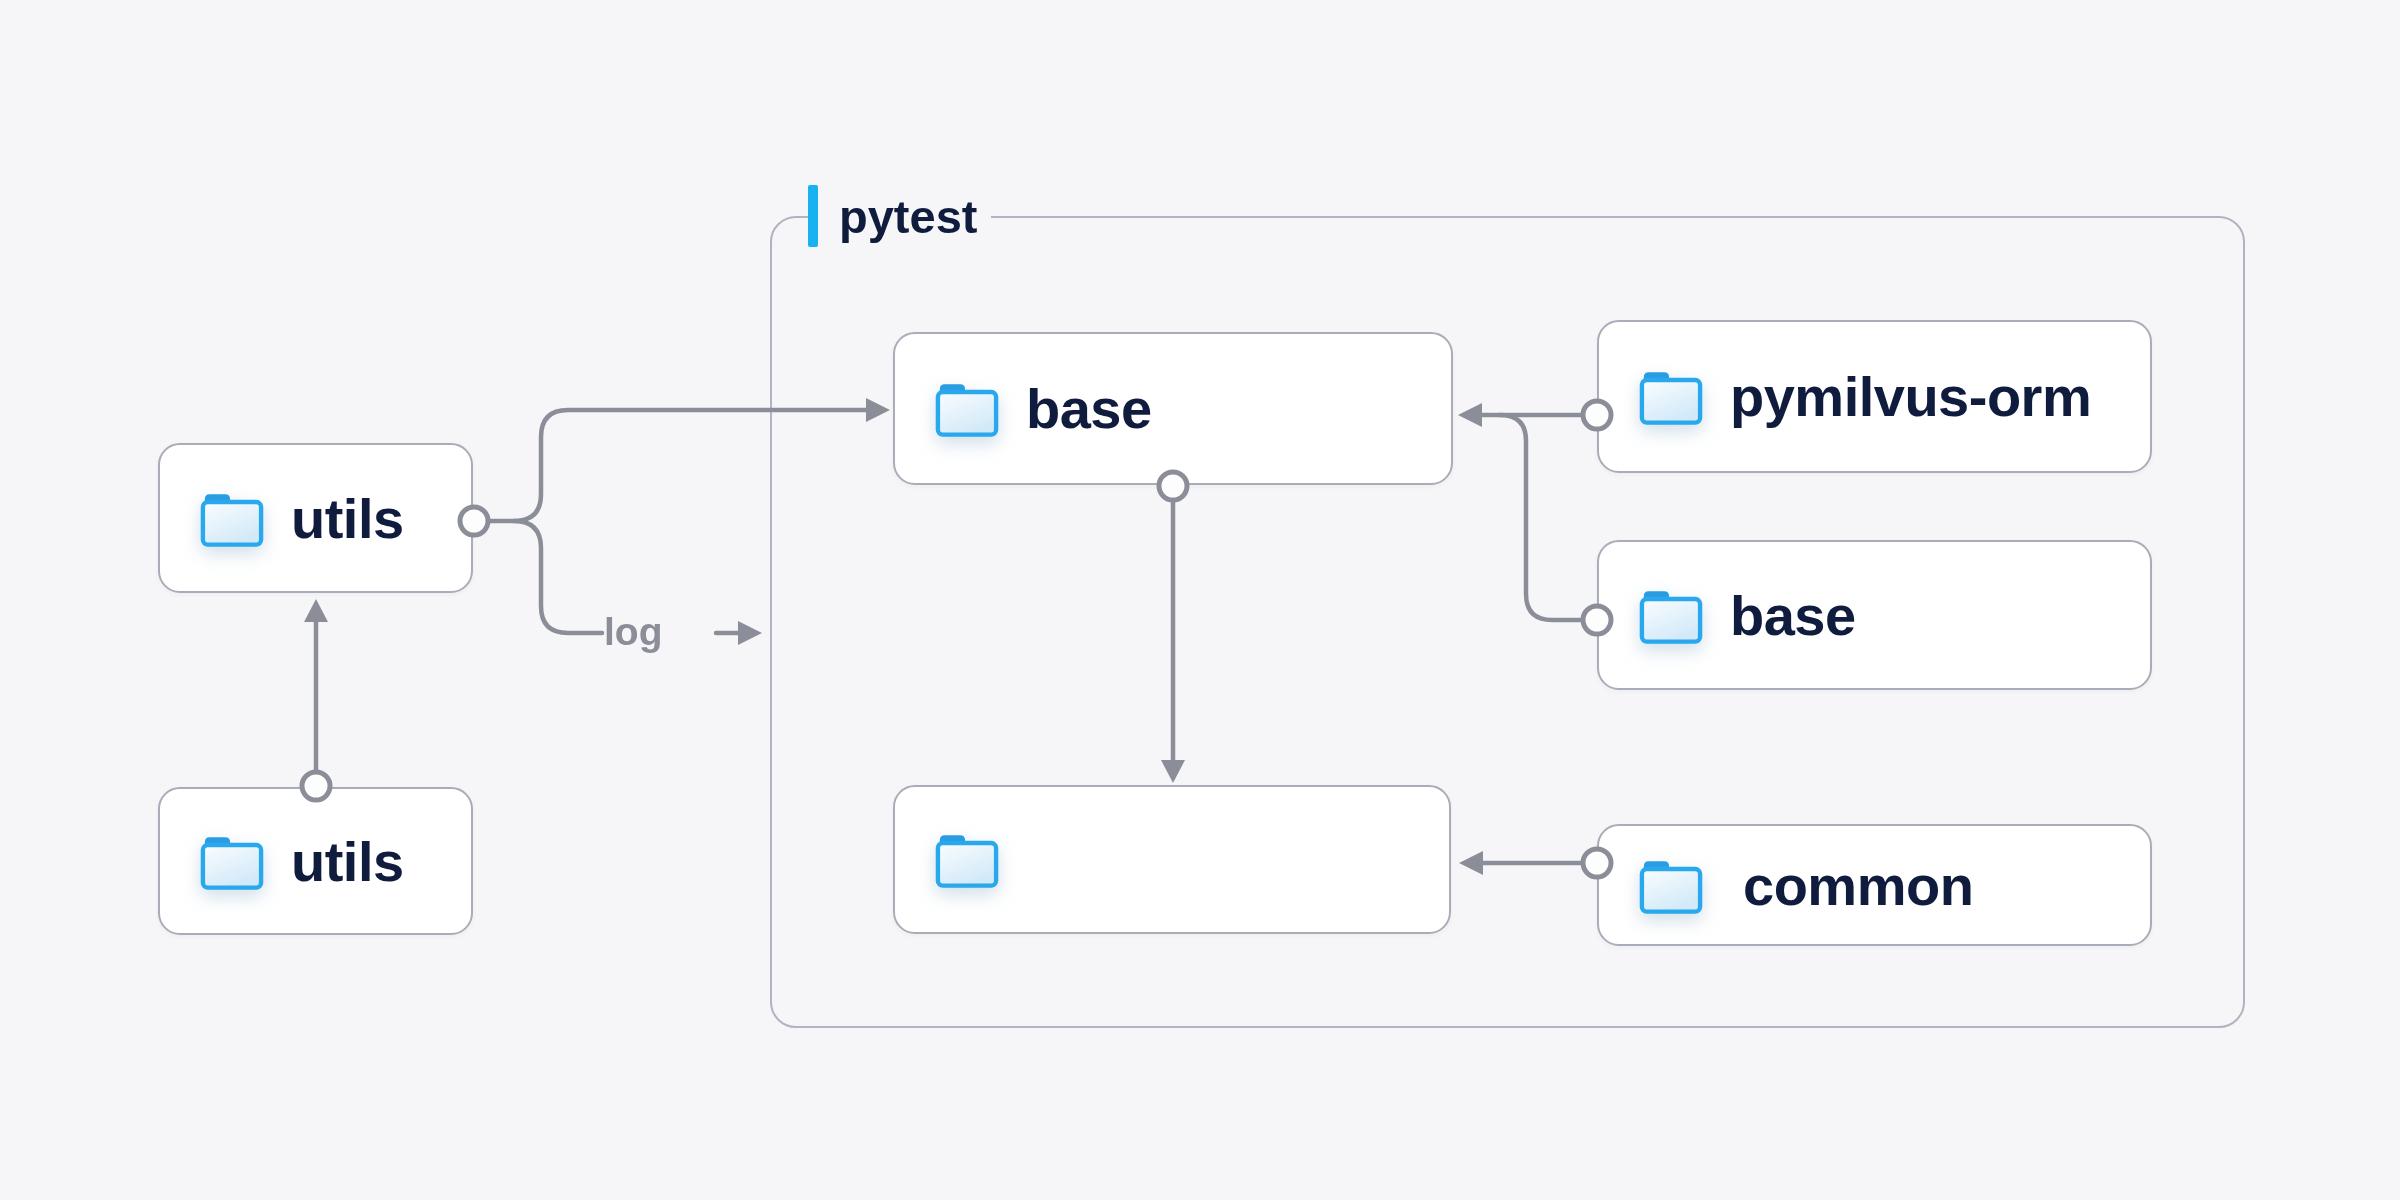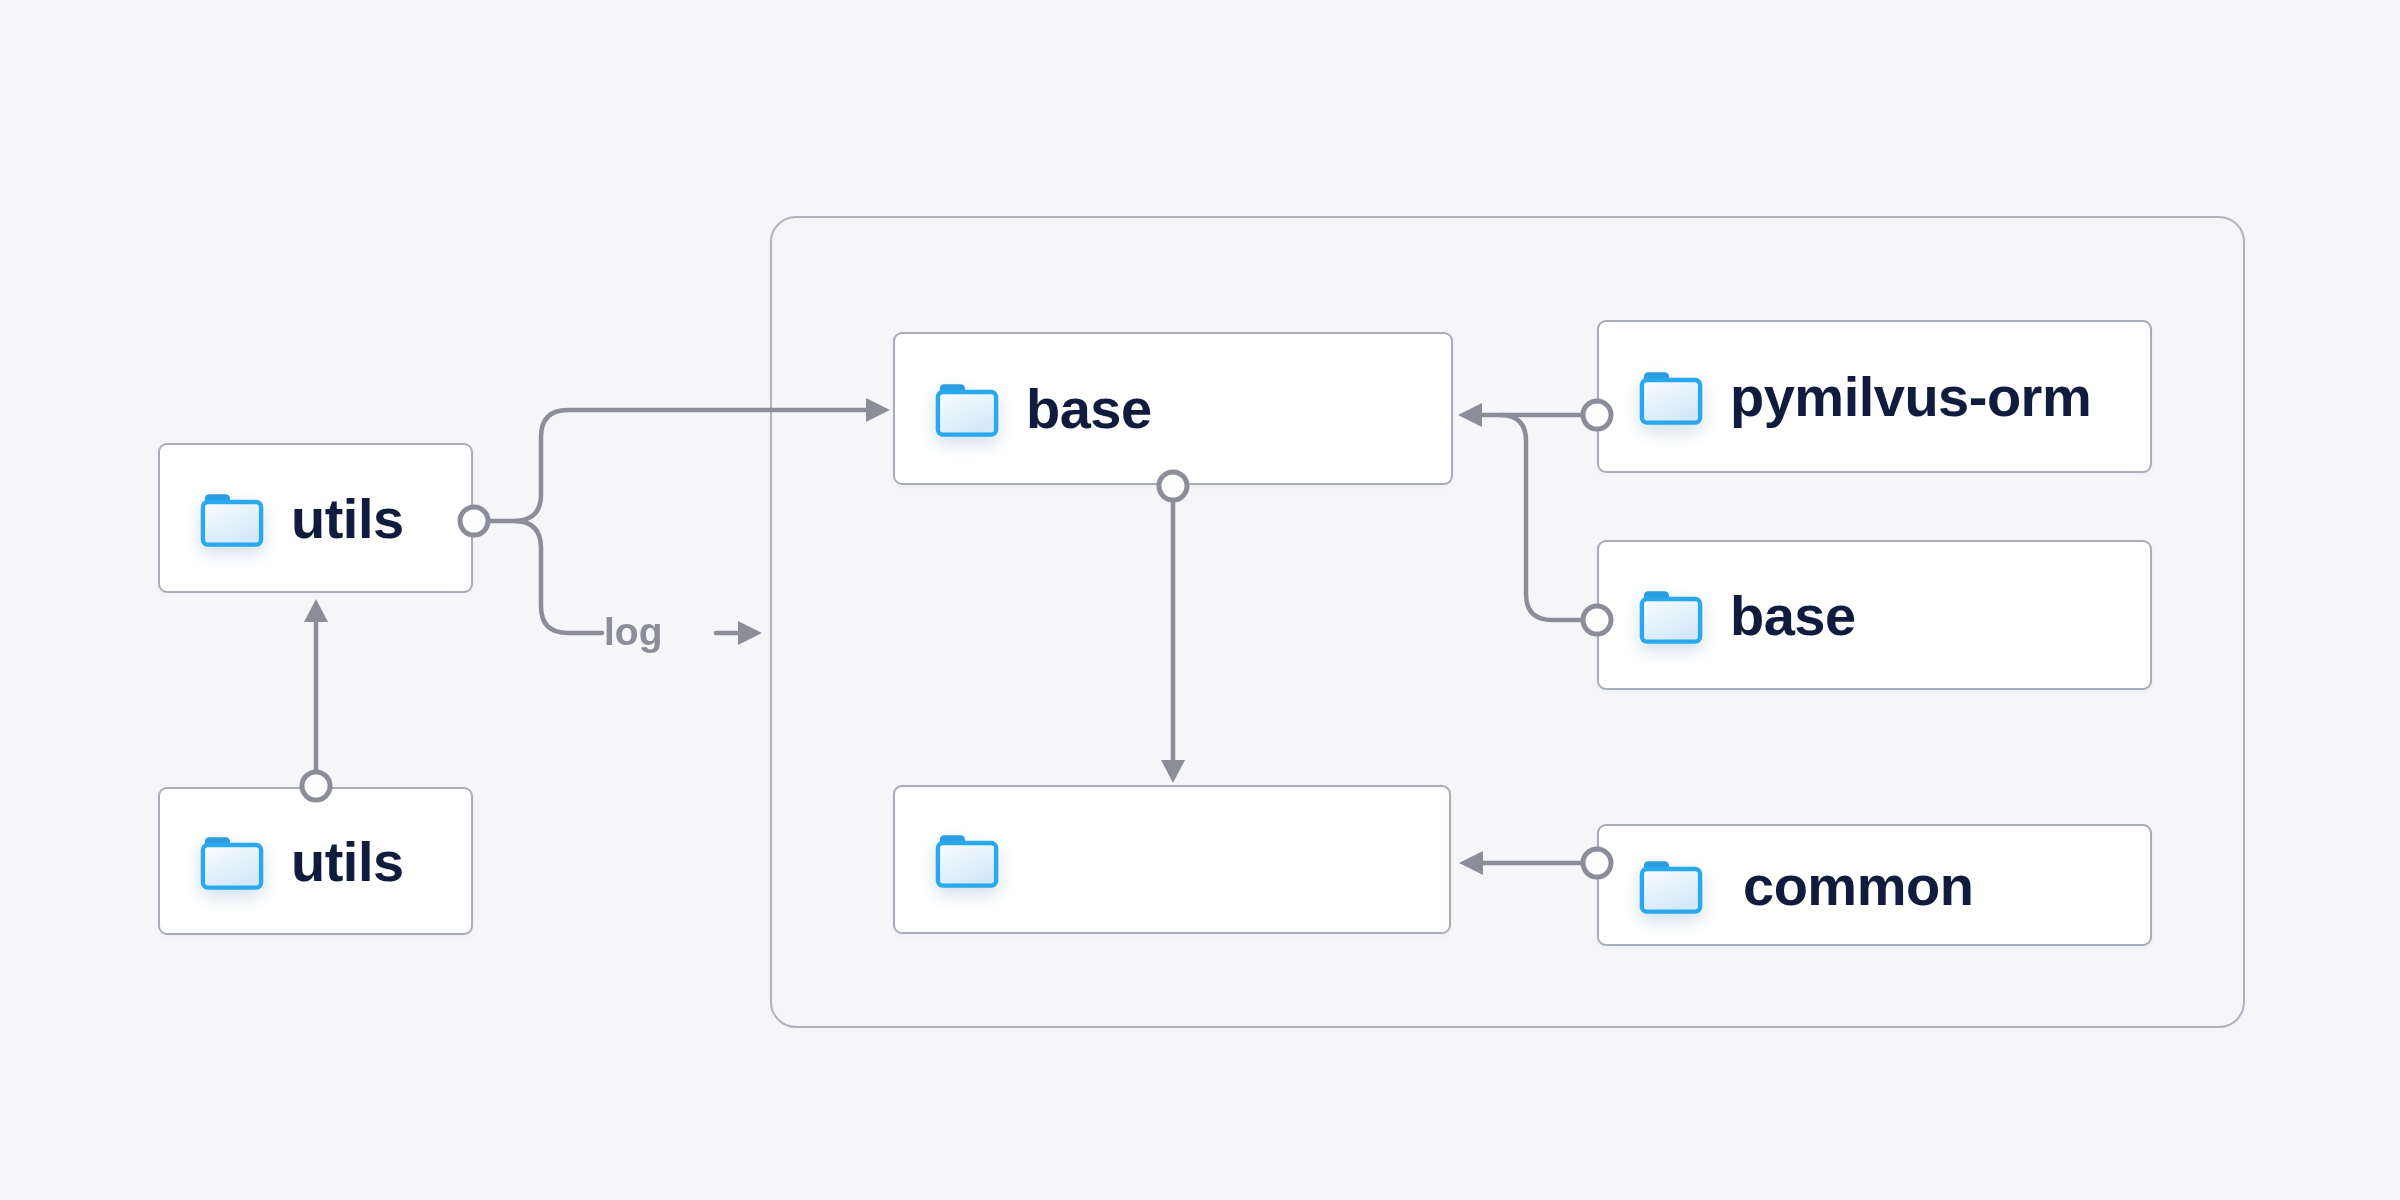--- a/index.html
+++ b/index.html
@@ -49,21 +49,21 @@
     font-weight: 700;
     color: var(--navy, #101c3d);
     letter-spacing: 0px;
   }
 
   
   .node {
     position: absolute;
     background: #ffffff;
     border: 2.5px solid var(--box-border, #a9adb9);
-    border-radius: 9px;
+    border-radius: 22px;
     box-sizing: border-box;
     display: flex;
     align-items: center;
     padding-left: 40px;
     gap: 27px;
     box-shadow: 0 2px 5px rgba(30, 40, 70, 0.04);
     z-index: 2;
   }
   .node-label {
     font-size: 56px;
@@ -228,16 +228,20 @@
   </div>
 
   <div class="node n-common">
     <svg class="folder" viewBox="0 0 66 58">
       <path class="ftab" d="M5 16 V9 q0 -5 5 -5 h16 q5 0 5 5 v7 z"></path>
       <rect class="fbody" x="3" y="12" width="60" height="44" rx="5" fill="url(#fgrad)"></rect>
     </svg>
     <span class="node-label">common</span>
   </div>
 
+  <div class="group-label">
+    <span class="group-bar"></span>
+    <span class="group-text">pytest</span>
+  </div>
 
   <div class="log-label">log</div>
 
 </div>
 
 </body></html>

